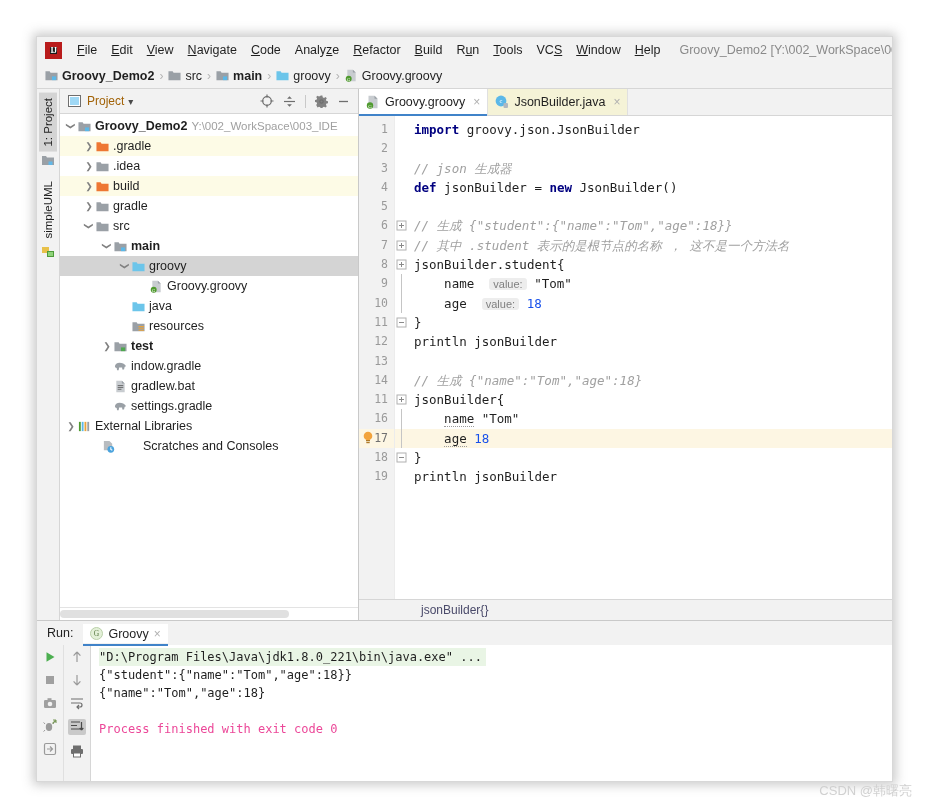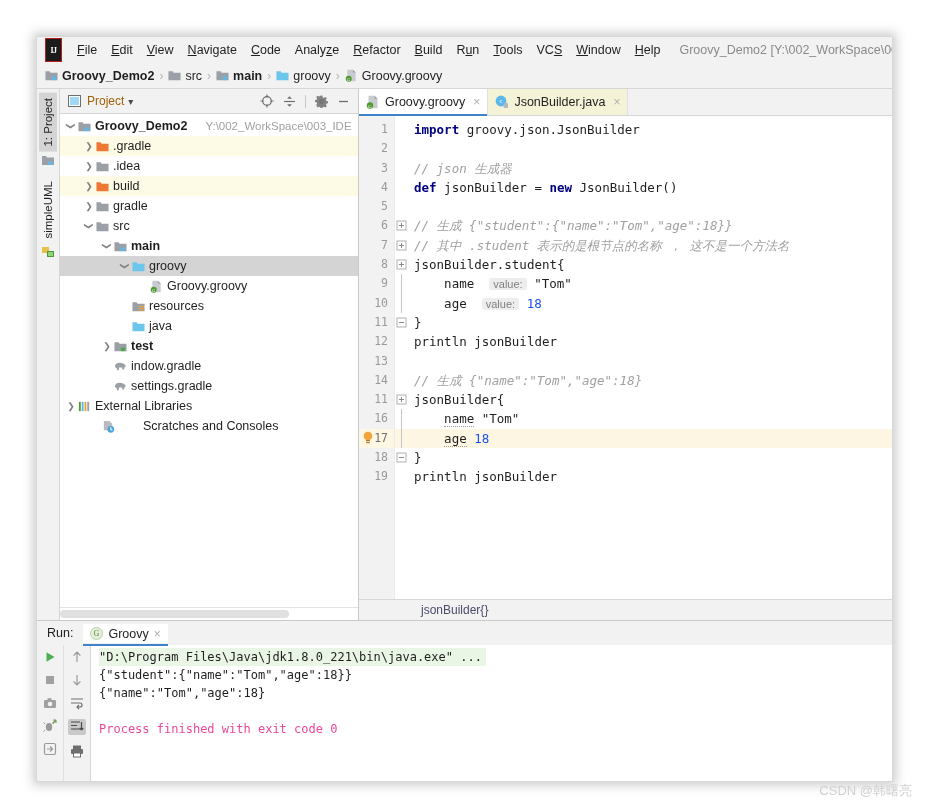--- a/index.html
+++ b/index.html
@@ -17,23 +17,23 @@
     box-shadow:0 0 10px 3px rgba(140,140,140,.45);
     display:flex;flex-direction:column;overflow:hidden;
     border:1px solid #d8d8d8;
   }
   
   .menubar{
     height:26px;background:#f2f2f2;display:flex;align-items:center;
     padding:0 0 0 4px;flex:0 0 26px;position:relative;
   }
   .ij-logo{
-    width:17px;height:24px;background:#1b1b1b;margin:0 8px 0 4px;
+    width:17px;height:17px;background:#1b1b1b;margin:0 8px 0 4px;
     display:flex;align-items:center;justify-content:center;
-    border:1px solid #b91c1c;box-sizing:border-box;flex:0 0 17px;
+    border:5px solid #b91c1c;box-sizing:border-box;flex:0 0 17px;
   }
   .ij-logo span{color:#fff;font-size:8px;font-weight:bold;letter-spacing:-.5px;
     font-family:"Liberation Serif",serif;}
   .menu-item{
     font-size:12.5px;color:#1f1f1f;padding:3px 7px;white-space:nowrap;
     cursor:default;
   }
   .menu-item u{text-decoration:underline;}
   .win-title{
     font-size:12.5px;color:#8a8a8a;margin-left:12px;white-space:nowrap;
@@ -71,21 +71,21 @@
   }
   .panel-title{font-size:12px;color:#a16207;margin-left:6px;}
   .panel-tools{margin-left:auto;display:flex;align-items:center;gap:9px;padding-right:4px;}
   .tree{flex:1;overflow:hidden;padding-top:2px;font-size:12.5px;color:#1f1f1f;background:#fff;}
   .trow{height:20px;display:flex;align-items:center;white-space:nowrap;padding-left:4px;}
   .trow.hl-yellow{background:#fdfbe6;}
   .trow.selected{background:#d4d4d4;}
   .arrow{width:14px;flex:0 0 14px;text-align:center;color:#808080;font-size:9px;}
   .tlabel{margin-left:4px;}
   .tlabel.bold{font-weight:bold;}
-  .tpath{margin-left:18px;color:#a0a0a0;font-size:11.5px;overflow:hidden;}
+  .tpath{margin-left:4px;color:#a0a0a0;font-size:11.5px;overflow:hidden;}
   .hscroll{
     height:12px;flex:0 0 12px;background:#fff;border-top:1px solid #e3e3e3;position:relative;
   }
   .hscroll i{position:absolute;left:0;top:2px;height:8px;width:77%;background:#e0e0e0;border-radius:4px;display:block;}
   
   .editor-col{flex:1;display:flex;flex-direction:column;min-width:0;background:#fff;}
   .tabbar{
     height:26px;flex:0 0 26px;background:#f2f2f2;display:flex;align-items:stretch;
     border-bottom:1px solid #d6d6d6;
   }
@@ -386,53 +386,64 @@
                 <circle cx="4" cy="10.5" r="3.2" fill="#4f9a2e"></circle>
                 <text x="4" y="12.6" font-size="5" text-anchor="middle" fill="#fff" font-family="Liberation Serif, serif">G</text>
               </svg>
             </span>
             <span class="tlabel">Groovy.groovy</span>
           </div>
           <div class="trow" style="padding-left: 58px;">
             <span class="arrow"></span>
             <span style="display: inline-flex;">
               <svg width="13" height="13" viewBox="0 0 14 14">
+                <path d="M0.5 2.5h4.5l1 1.5h7.5v8h-13z" fill="#6cc5ea"></path>
+              </svg>
+            </span>
+            <span class="tlabel">java</span>
+          </div>
+          <div class="trow" style="padding-left: 58px;">
+            <span class="arrow"></span>
+            <span style="display: inline-flex;">
+              <svg width="13" height="13" viewBox="0 0 14 14">
                 <path d="M0.5 2.5h4.5l1 1.5h7.5v8h-13z" fill="#9aa0a6"></path>
                 <path d="M7 7h6M7 9h6M7 11h6" stroke="#e8a33d" stroke-width="1.1"></path>
               </svg>
             </span>
             <span class="tlabel">resources</span>
           </div>
-          <div class="trow" style="padding-left: 58px;">
-            <span class="arrow"></span>
-            <span style="display: inline-flex;">
-              <svg width="13" height="13" viewBox="0 0 14 14">
-                <path d="M0.5 2.5h4.5l1 1.5h7.5v8h-13z" fill="#6cc5ea"></path>
-              </svg>
-            </span>
-            <span class="tlabel">java</span>
-          </div>
           <div class="trow" style="padding-left: 40px;">
             <span class="arrow">❯</span>
             <span style="display: inline-flex;">
               <svg width="13" height="13" viewBox="0 0 14 14">
                 <path d="M0.5 2.5h4.5l1 1.5h7.5v8h-13z" fill="#9aa0a6"></path>
                 <rect x="7.5" y="8" width="4.5" height="4" fill="#4fa84f"></rect>
               </svg>
             </span>
             <span class="tlabel bold">test</span>
           </div>
           <div class="trow" style="padding-left: 40px;">
             <span class="arrow"></span>
             <span style="display: inline-flex;">
               <svg width="13" height="13" viewBox="0 0 14 14">
                 <path d="M1 7c0-2.4 2.2-4 5-4s5.5 1.3 6.5 3c.6 1-.4 1.5-1 1.2l-.7 3H9l-.3-2.2a8 8 0 01-3.2 0L5 11H3.3l-.4-2.4C1.8 8.2 1 7.8 1 7z" fill="#9aa0a6"></path>
               </svg>
             </span>
             <span class="tlabel">indow.gradle</span>
+          </div>
+          <div class="trow" style="padding-left: 40px;">
+            <span class="arrow"></span>
+            <span style="display: inline-flex;">
+              <svg width="13" height="13" viewBox="0 0 14 14">
+                <path d="M2.5 0.8h6l3 3v9.4h-9z" fill="#c8ccd0"></path>
+                <path d="M8.5 0.8l3 3h-3z" fill="#9aa0a6"></path>
+                <path d="M4 6h6M4 8h6M4 10h4" stroke="#5a5a5a" stroke-width=".9"></path>
+              </svg>
+            </span>
+            <span class="tlabel">gradlew.bat</span>
           </div>
           <div class="trow" style="padding-left: 40px;">
             <span class="arrow"></span>
             <span style="display: inline-flex;">
               <svg width="13" height="13" viewBox="0 0 14 14">
                 <path d="M1 7c0-2.4 2.2-4 5-4s5.5 1.3 6.5 3c.6 1-.4 1.5-1 1.2l-.7 3H9l-.3-2.2a8 8 0 01-3.2 0L5 11H3.3l-.4-2.4C1.8 8.2 1 7.8 1 7z" fill="#9aa0a6"></path>
               </svg>
             </span>
             <span class="tlabel">settings.gradle</span>
           </div>

